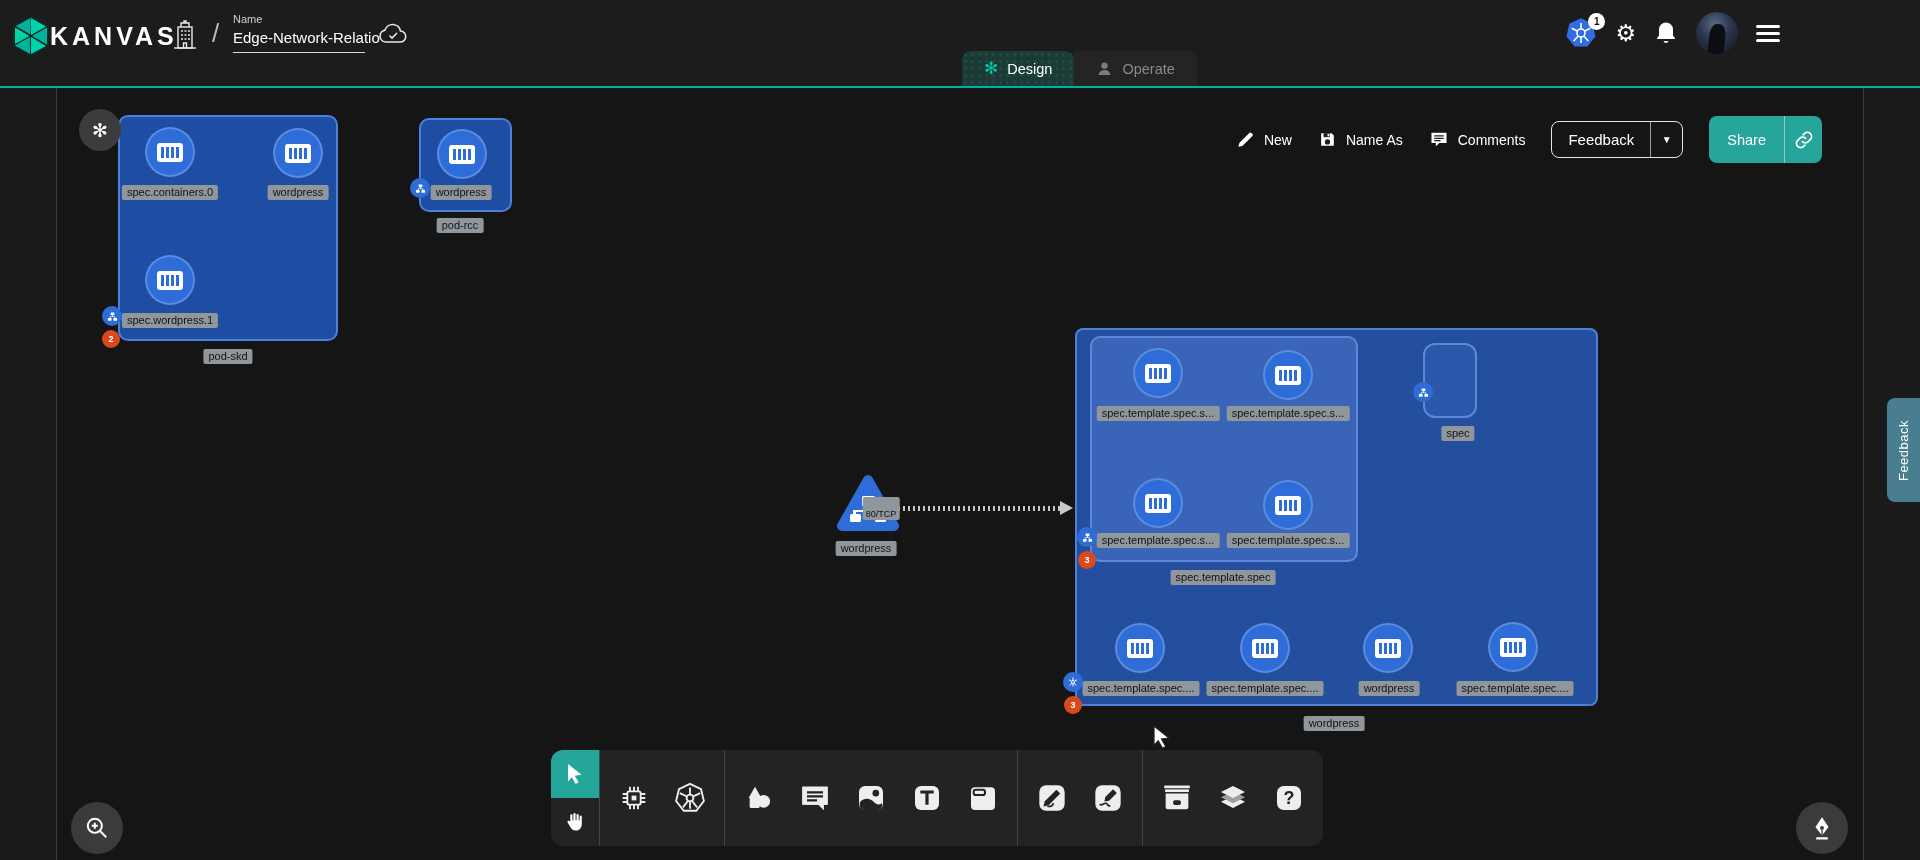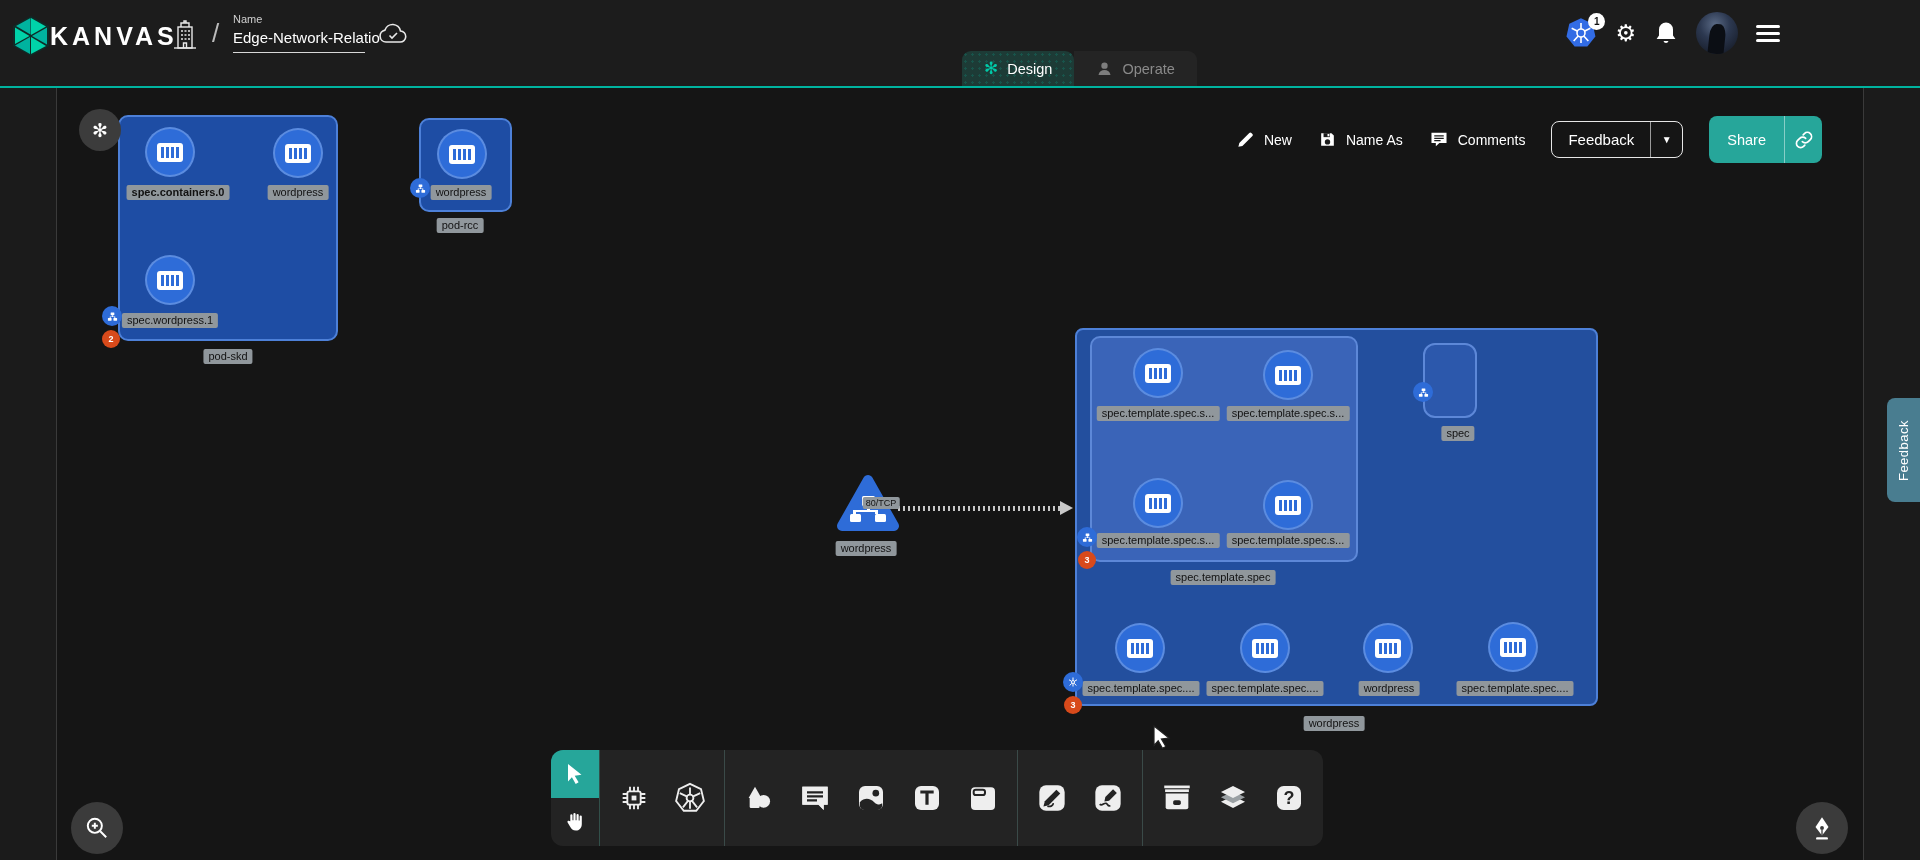--- a/index.html
+++ b/index.html
@@ -55,21 +55,21 @@
   .btn-share .lnk { width:38px; display:flex; align-items:center; justify-content:center; border-left:1px solid rgba(255,255,255,.45); }
   
   .grp { position:absolute; border-radius:10px; }
   .g-std { background:#1e4da4; border:2px solid #4d80d8; }
   .g-outer { background:#234f9e; border:2px solid #4d80d8; border-radius:8px; }
   .g-inner { background:#3a64b8; border:2px solid #5d88d8; }
   .node { position:absolute; width:50px; height:50px; border-radius:50%; background:#2e6cd8; border:2px solid rgba(255,255,255,.22); display:flex; align-items:center; justify-content:center; }
   .cbox { width:26px; height:19px; background:#fff; border-radius:3px; display:flex; align-items:center; justify-content:center; gap:2.5px; }
   .cbox i { display:block; width:2.5px; height:11px; background:#2e6cd8; }
   .chip { position:absolute; transform:translateX(-50%); background:#90979c; color:#121212; font-size:11px; padding:1px 5px 2px; border-radius:2px; white-space:nowrap; }
-  .chip.sm { font-size:9px; padding:1px 3px 1px; }
+  .chip.sm { font-size:9px; padding:12px 3px 1px; }
   .badge { position:absolute; border-radius:50%; display:flex; align-items:center; justify-content:center; z-index:5; }
   .b-blue { width:20px; height:20px; background:#2e6cd8; }
   .b-orange { width:18px; height:18px; background:#d84a1b; color:#fff; font-size:9px; font-weight:bold; }
   .specnode { position:absolute; width:54px; height:75px; border-radius:12px; background:#2c58ac; border:2px solid #5d88d8; }
   .tri-wrap { position:absolute; }
   .edge { position:absolute; height:5px; background:repeating-linear-gradient(90deg,#c9c9c9 0 1.6px, transparent 1.6px 5px); }
   .edge-head { position:absolute; width:0; height:0; border-left:13px solid #c9c9c9; border-top:7px solid transparent; border-bottom:7px solid transparent; }
   .gray-pin { position:absolute; width:42px; height:42px; border-radius:50%; background:#3c3c3c; display:flex; align-items:center; justify-content:center; color:#fff; font-size:19px; z-index:6; }
   
   .dock { position:absolute; left:551px; top:750px; height:96px; display:flex; background:#232323; border-radius:12px; z-index:15; }
@@ -249,21 +249,21 @@
       </span>
     </div>
   <div class="node" style="left:145px; top:255px;">
       <span class="cbox">
         <i></i>
         <i></i>
         <i></i>
         <i></i>
       </span>
     </div>
-  <div class="chip" style="left:178px; top:185px;font-weight:bold;">spec.containers.0</div>
+  <div class="chip" style="left:170px; top:185px;">spec.containers.0</div>
   <div class="chip" style="left:298px; top:185px;">wordpress</div>
   <div class="chip" style="left:170px; top:313px;">spec.wordpress.1</div>
   <div class="badge b-blue" style="left:102px; top:306px;">
     <svg width="11" height="11" viewBox="0 0 24 24">
         <g fill="#fff">
           <rect x="8" y="3" width="8" height="6" rx="1"></rect>
           <rect x="2" y="15" width="8" height="6" rx="1"></rect>
           <rect x="14" y="15" width="8" height="6" rx="1"></rect>
           <path d="M11 9h2v3h5v3h-2v-2H8v2H6v-3h5z"></path>
         </g>

